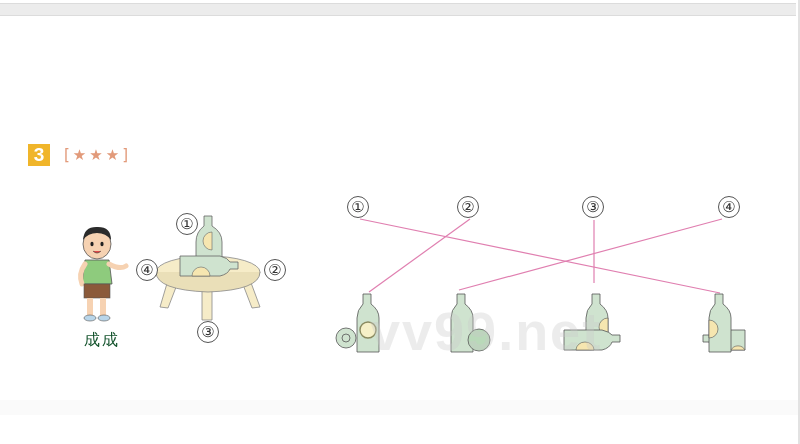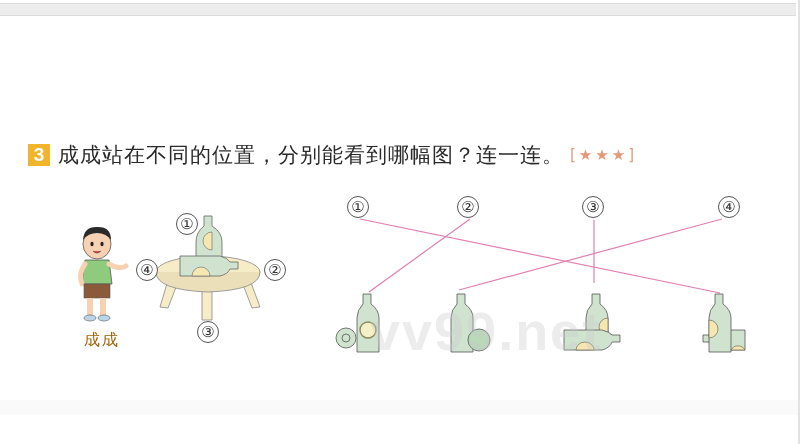--- a/index.html
+++ b/index.html
@@ -28,40 +28,39 @@
       margin-right: 8px; font-family: "Liberation Sans", sans-serif;
     }
     .qtext { font-size: 21px; color: #2a2a2a; letter-spacing: 1px; }
     .stars { font-size: 15px; color: #e29a7a; margin-left: 6px; letter-spacing: 3px; }
     .circ {
       position: absolute; width: 20px; height: 20px; border: 1px solid #555;
       border-radius: 50%; font-size: 15px; line-height: 20px; text-align: center;
       color: #333; font-family: "Liberation Sans", sans-serif; background: #fff;
     }
     .boy-name {
-      position: absolute; left: 84px; top: 330px; font-size: 16px; color: #a16207;
+      position: absolute; left: 84px; top: 330px; font-size: 16px; color: #14532d;
       font-family: Liberation Serif, serif; letter-spacing: 2px;
     }
     svg { position: absolute; overflow: visible; }
     .watermark {
       position: absolute; left: 370px; top: 300px; font-size: 54px; font-weight: bold;
       color: rgba(200,200,200,0.35); font-family: "Liberation Sans", sans-serif;
       letter-spacing: 2px; pointer-events: none;
     }
   </style>
 </head>
 <body>
 
 <div class="topbar"></div>
 <div class="rightedge"></div>
 <div class="bottomband"></div>
 
 <div class="question">
   <div class="qnum">3</div>
-  <span class="qtext">成成站在不同的位置，分别能看到哪幅图？连一连。</span>
   <span class="stars">[★★★]</span>
 </div>
 
 <svg style="left:70px;top:218px" width="70" height="110" viewBox="0 0 70 110">
   <ellipse cx="27" cy="26" rx="14" ry="15" fill="#f6d2b2" stroke="#555" stroke-width="0.8"></ellipse>
   <path d="M13 22 Q14 8 28 9 Q41 9 41 22 Q36 15 27 15 Q18 15 13 22Z" fill="#2b2b2b"></path>
   <ellipse cx="22" cy="26" rx="1.6" ry="2.2" fill="#222"></ellipse>
   <ellipse cx="32" cy="26" rx="1.6" ry="2.2" fill="#222"></ellipse>
   <path d="M23 33 Q27 37 31 33" fill="#e24a4a" stroke="#333" stroke-width="0.6"></path>
   <path d="M15 42 L39 42 L42 66 L12 66Z" fill="#8ecb7d" stroke="#555" stroke-width="0.8"></path>

